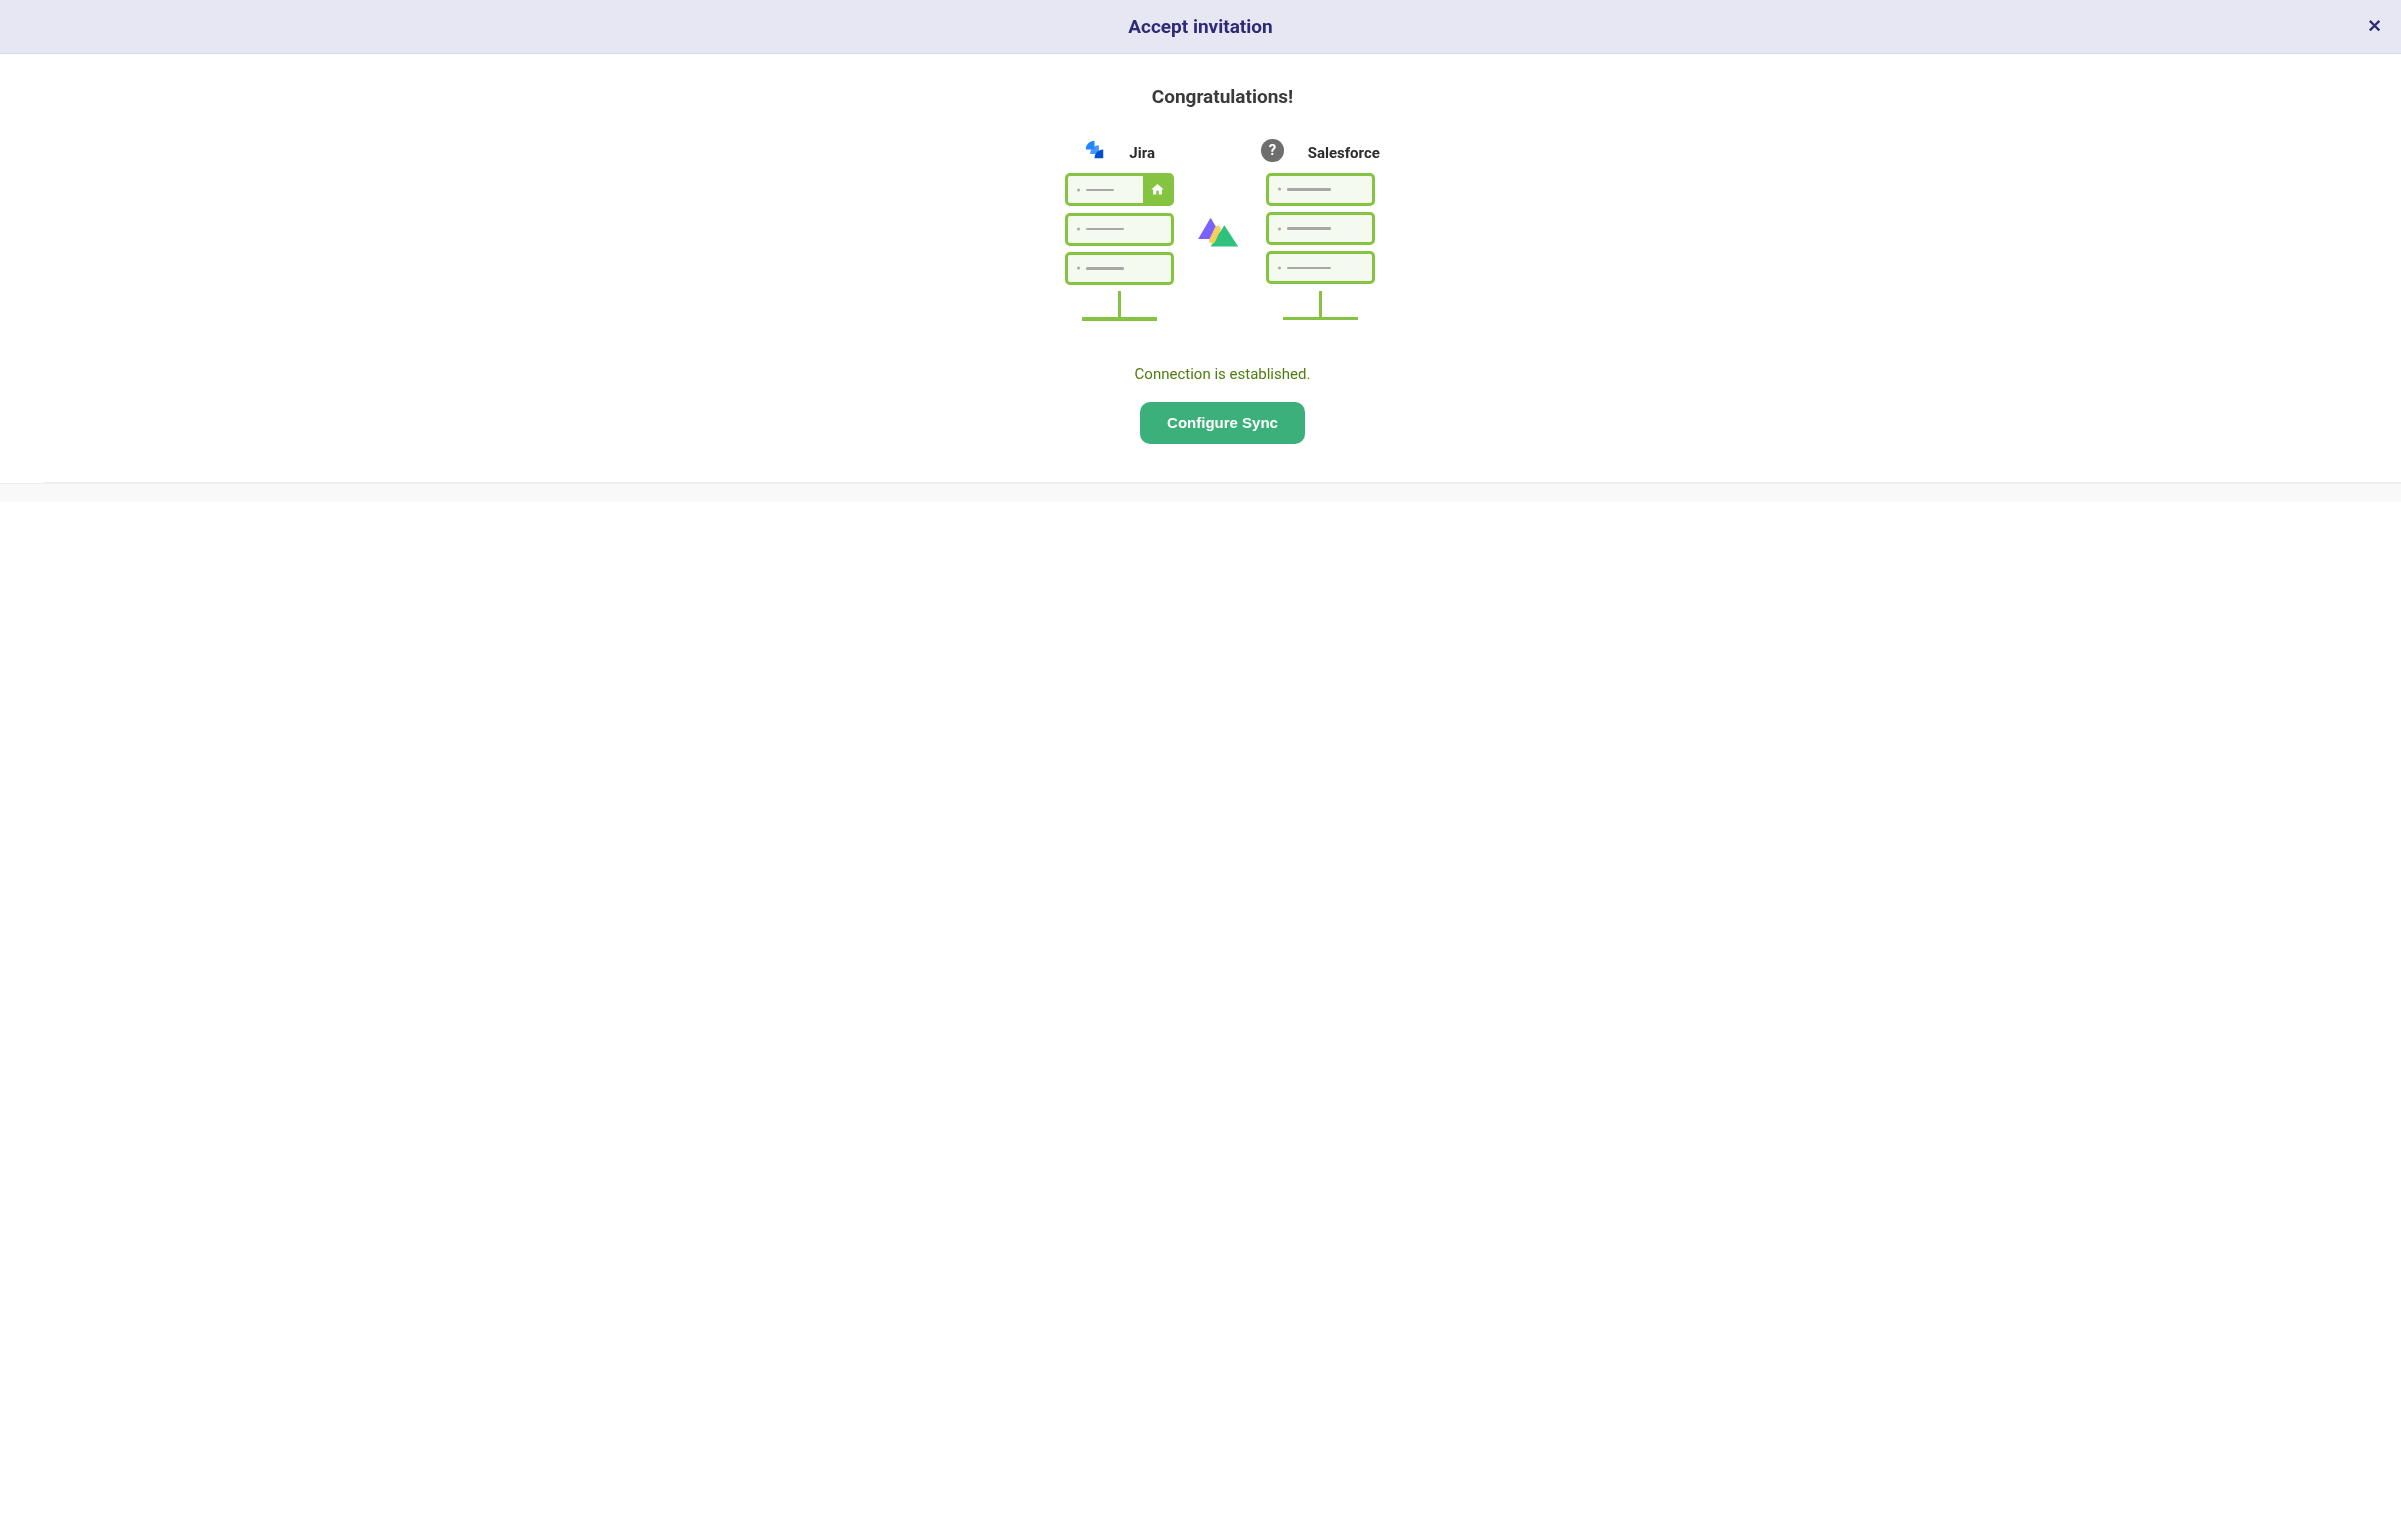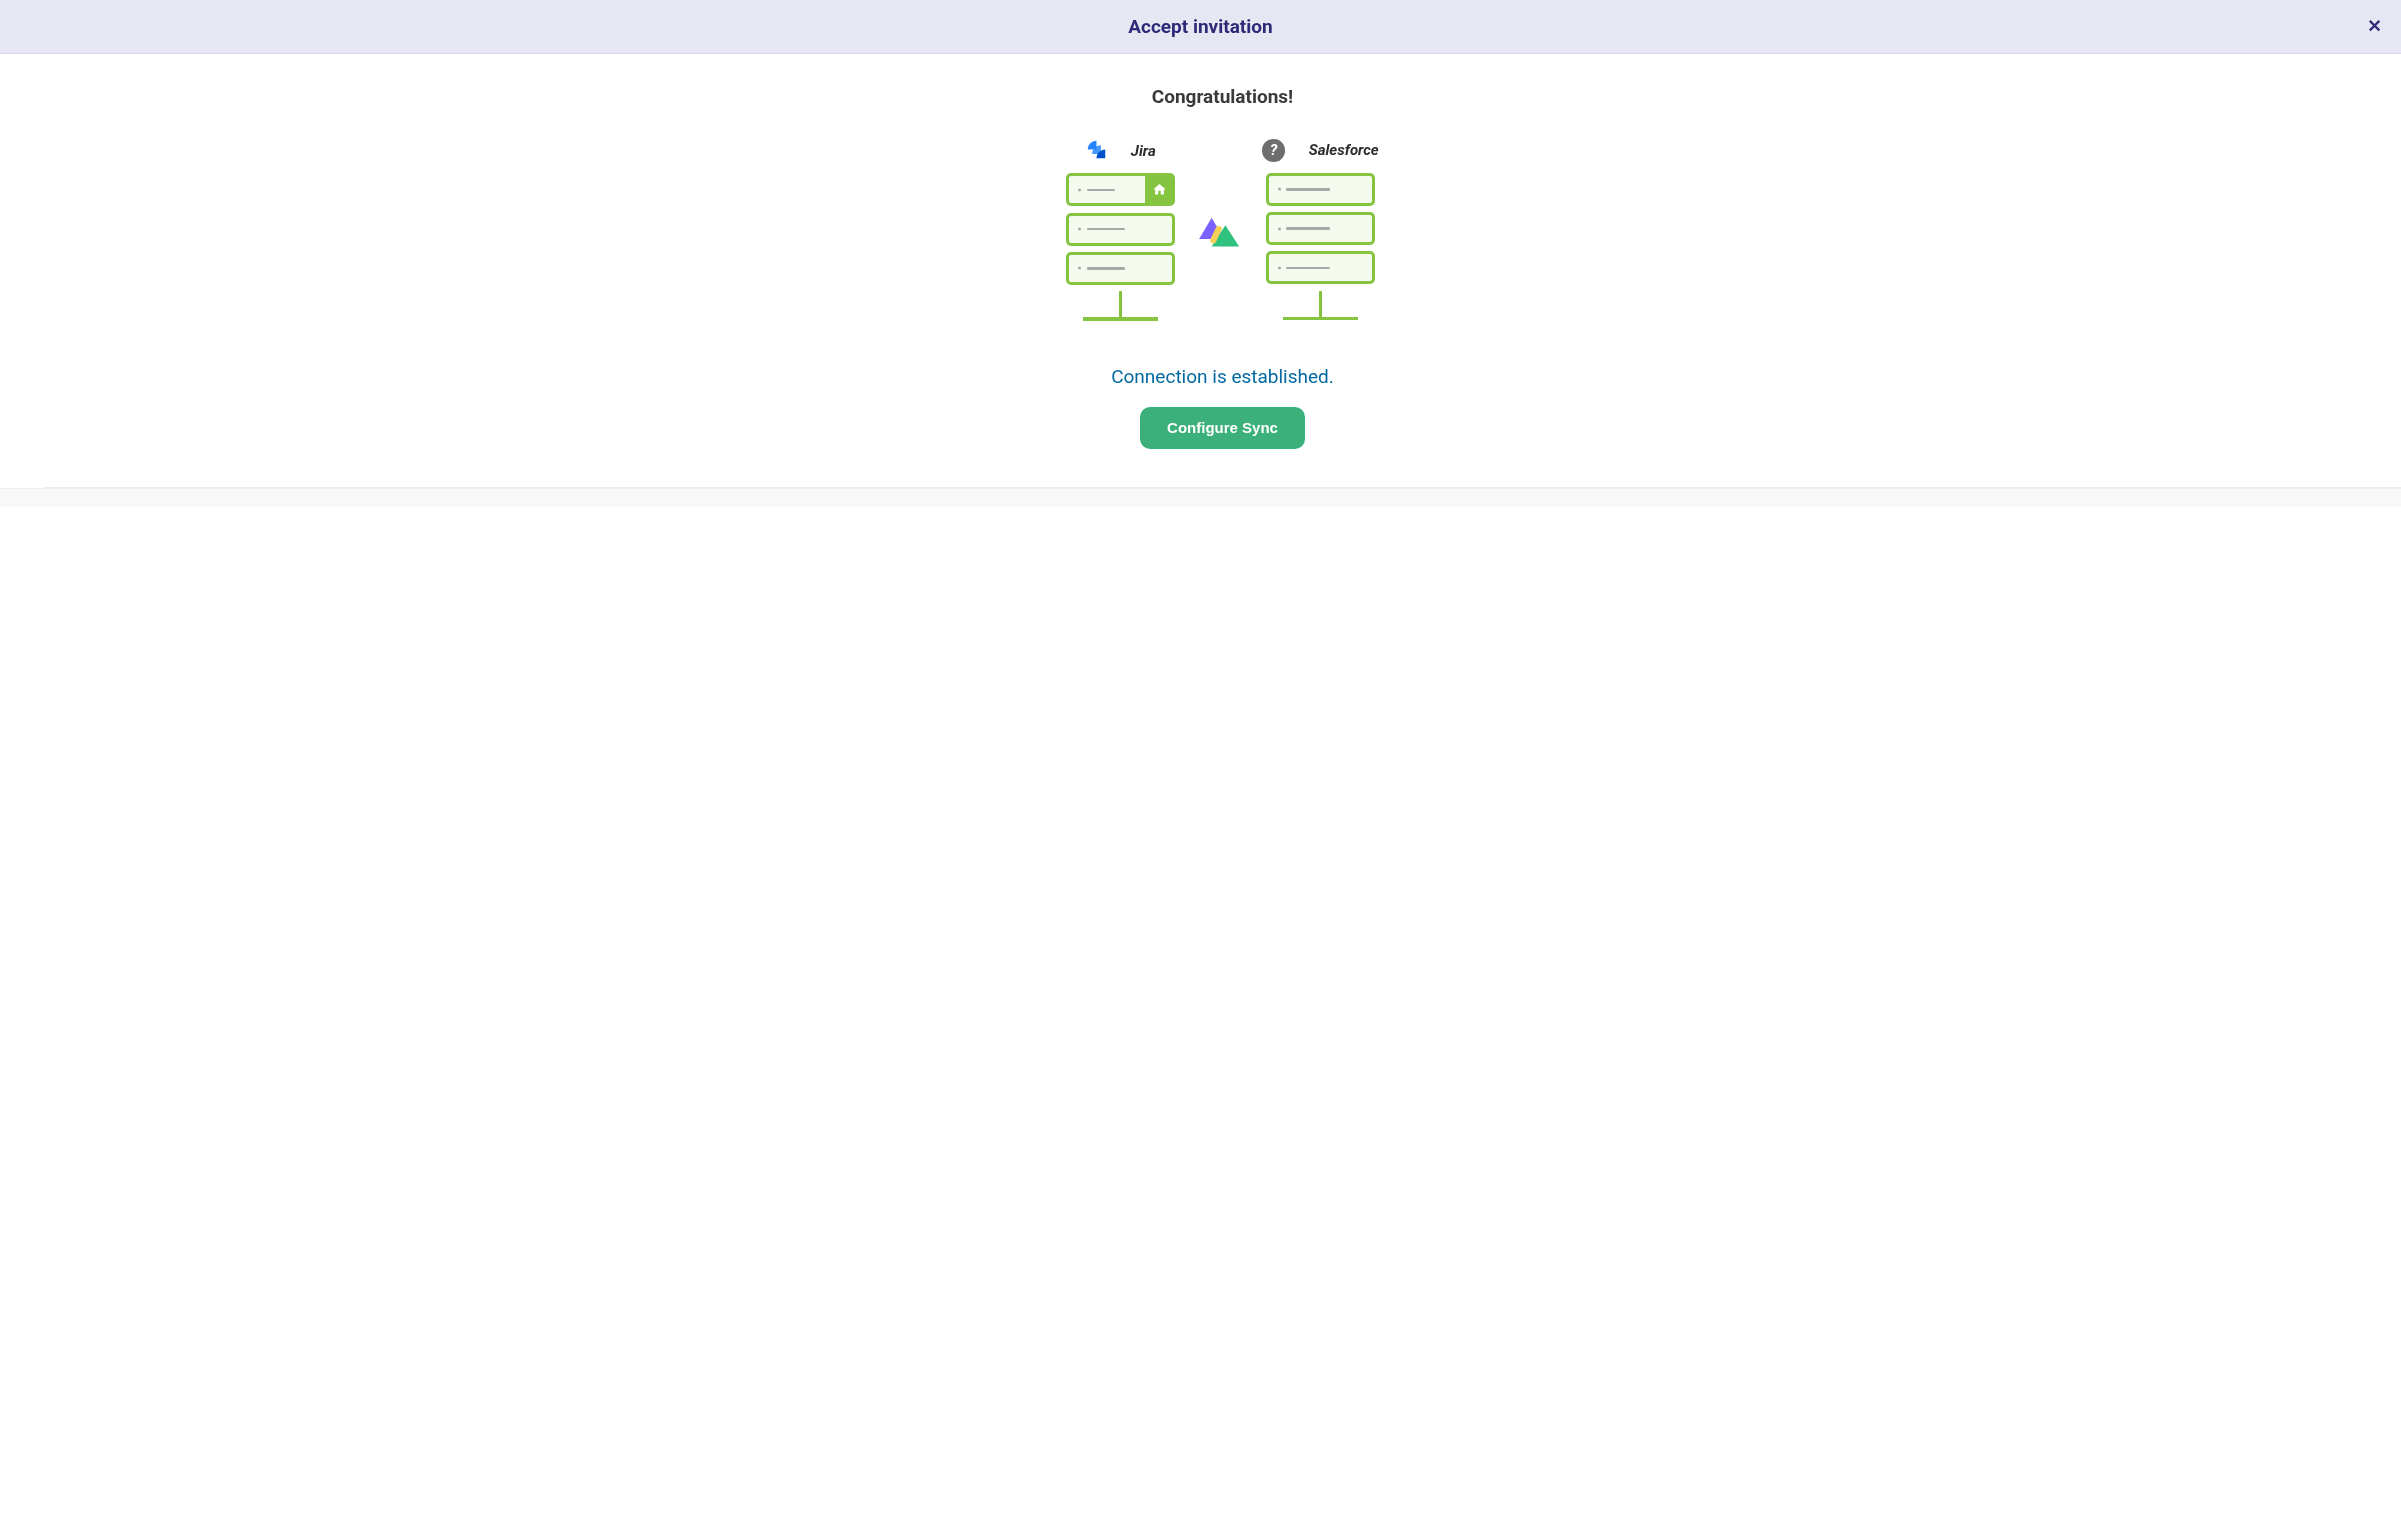--- a/index.html
+++ b/index.html
@@ -60,24 +60,23 @@
       gap: 19px;
       margin-bottom: 44px;
     }
     .system-col {
       display: flex;
       flex-direction: column;
       align-items: center;
     }
     .system-label-row {
       display: flex;
-      align-items: center;
+      align-items: flex-end;
       gap: 24px;
       margin-bottom: 11.3px;
-      font-style: italic;
     }
     .system-label {
       font-size: 15px;
       font-weight: 700;
       color: #2c2c2c;
     }
     .jira-icon svg {
       width: 21px;
       height: 21px;
     }
@@ -152,22 +151,22 @@
       height: 3.8px;
       background: #84c441;
     }
     .connector {
       display: flex;
       align-items: center;
       justify-content: center;
       margin-top: 75px;
     }
     .status-text {
-      font-size: 19px;
-      color: #0369a1;
+      font-size: 15px;
+      color: #4d7c0f;
       margin-bottom: 19px;
     }
     .configure-button {
       background: #3bb07a;
       color: #ffffff;
       font-size: 15px;
       font-weight: 700;
       border: none;
       padding: 12.5px 27.5px;
       border-radius: 10px;

